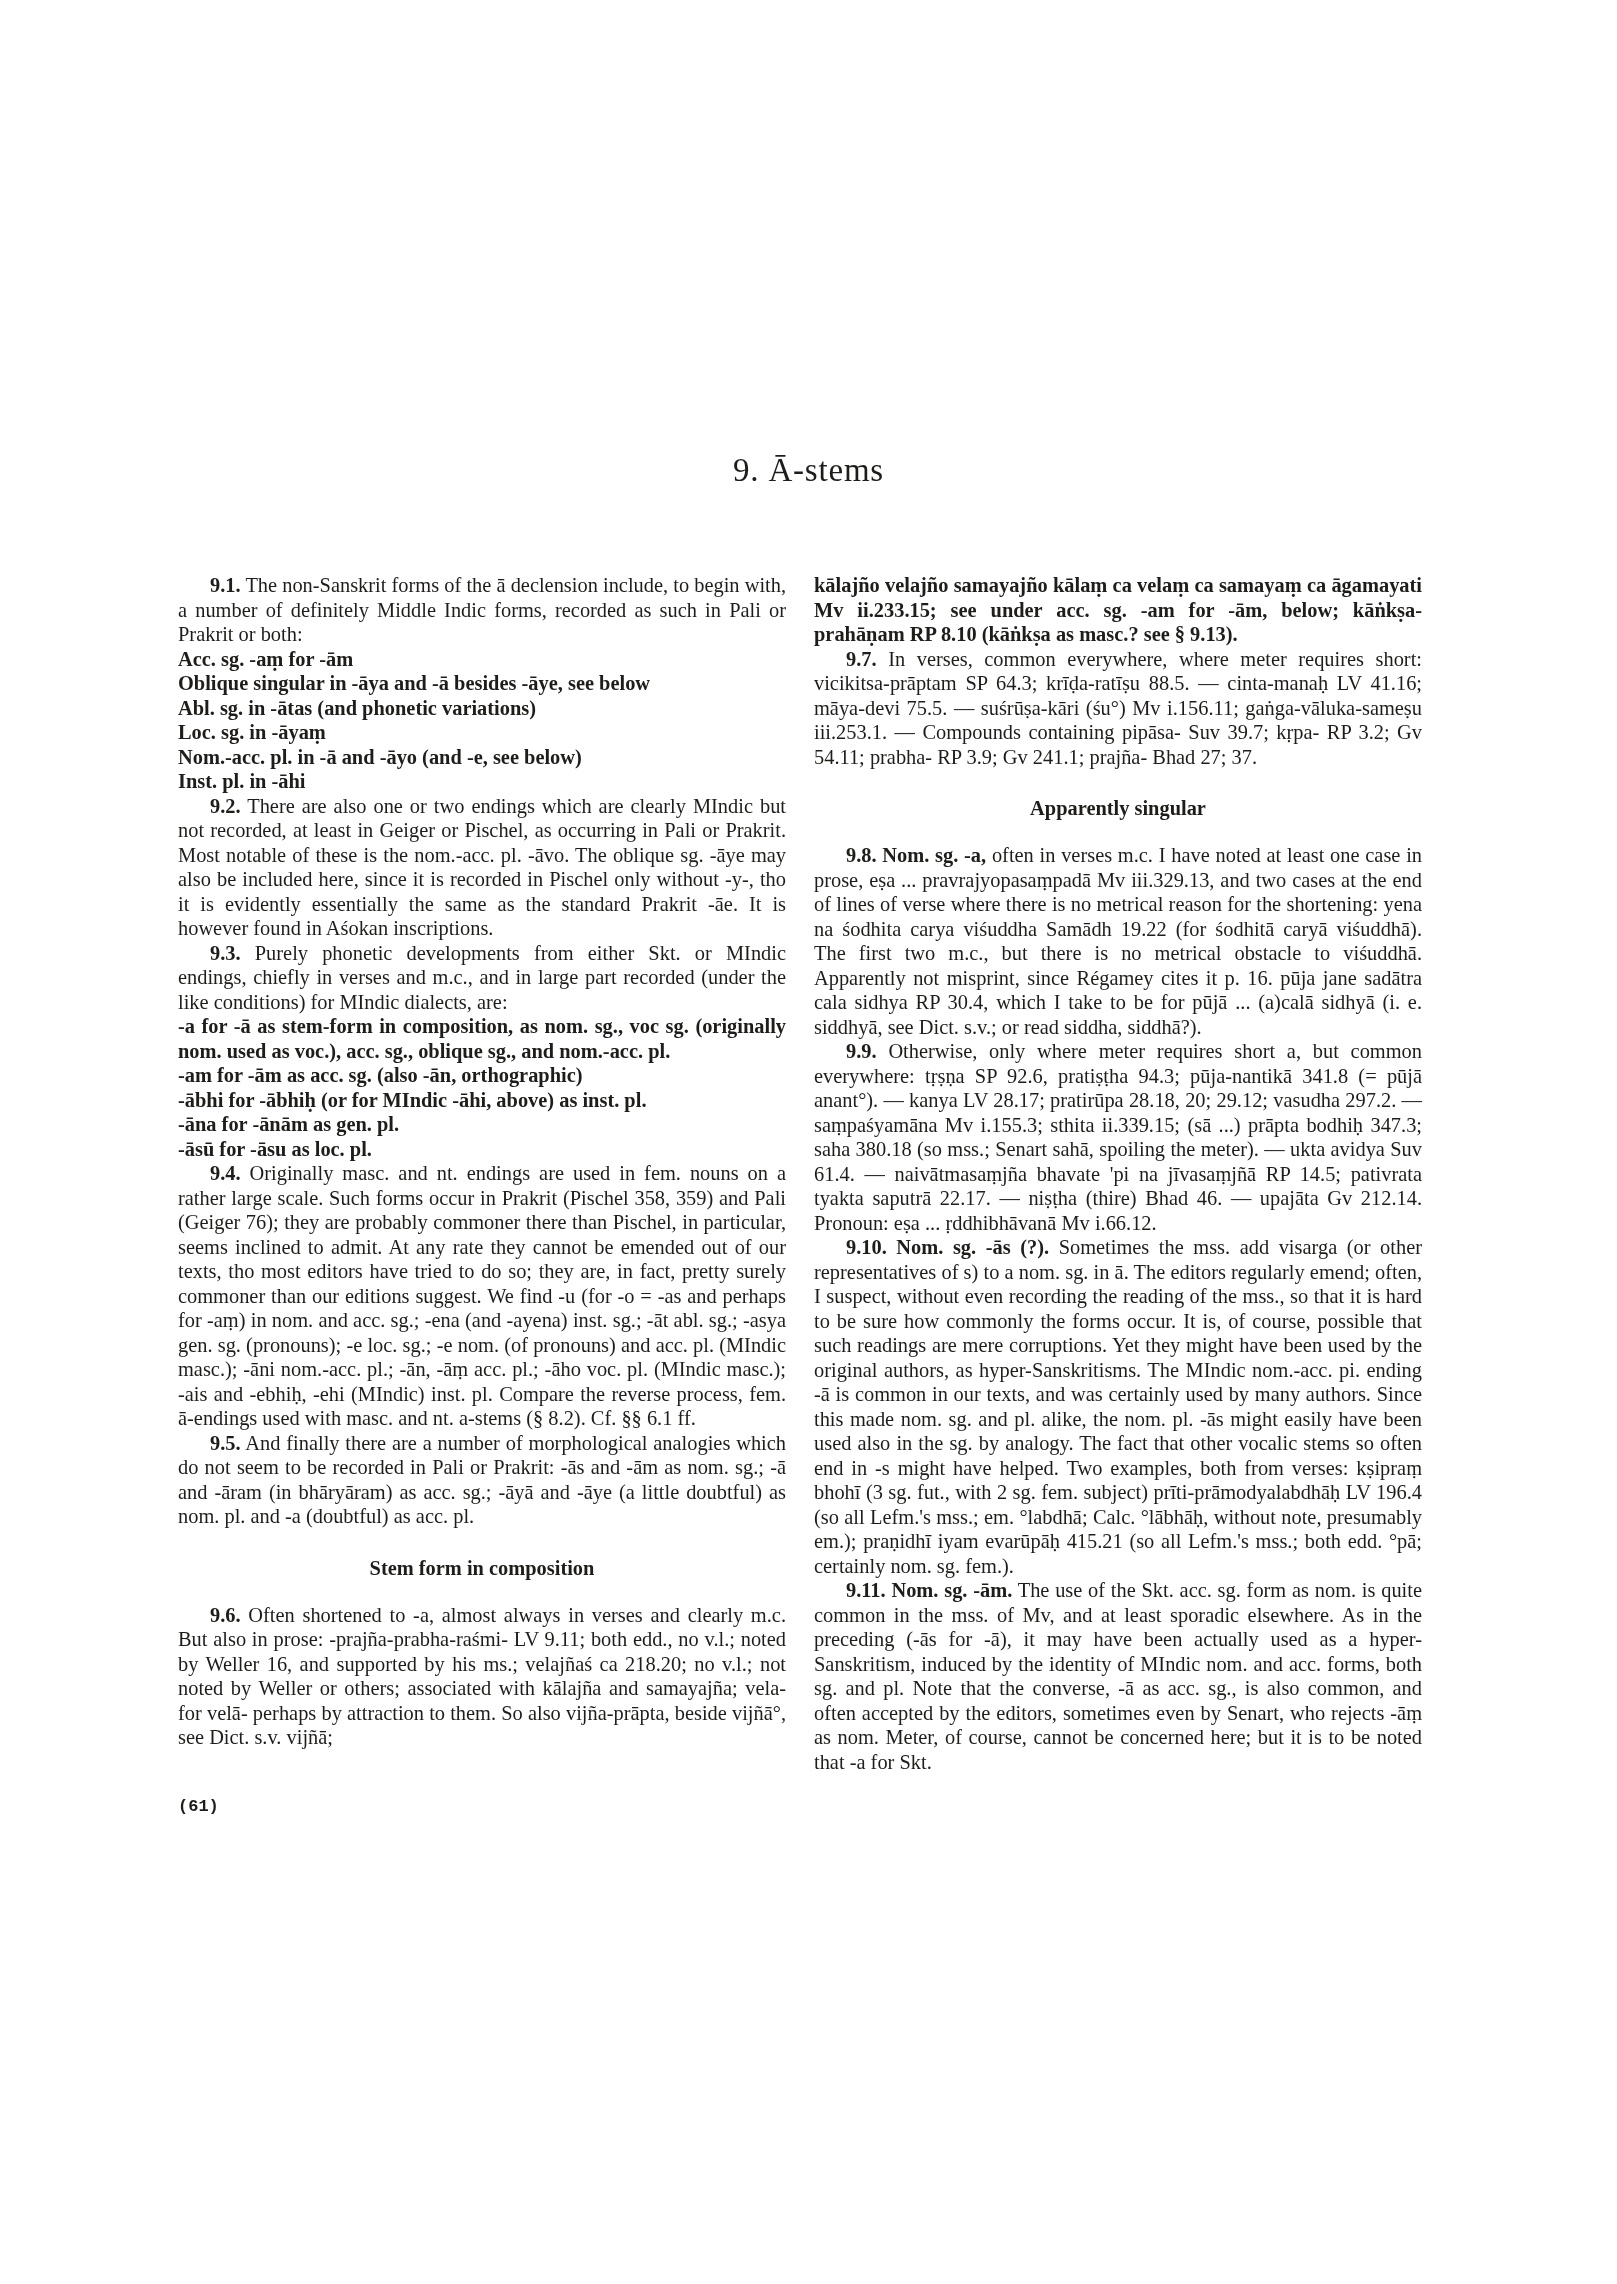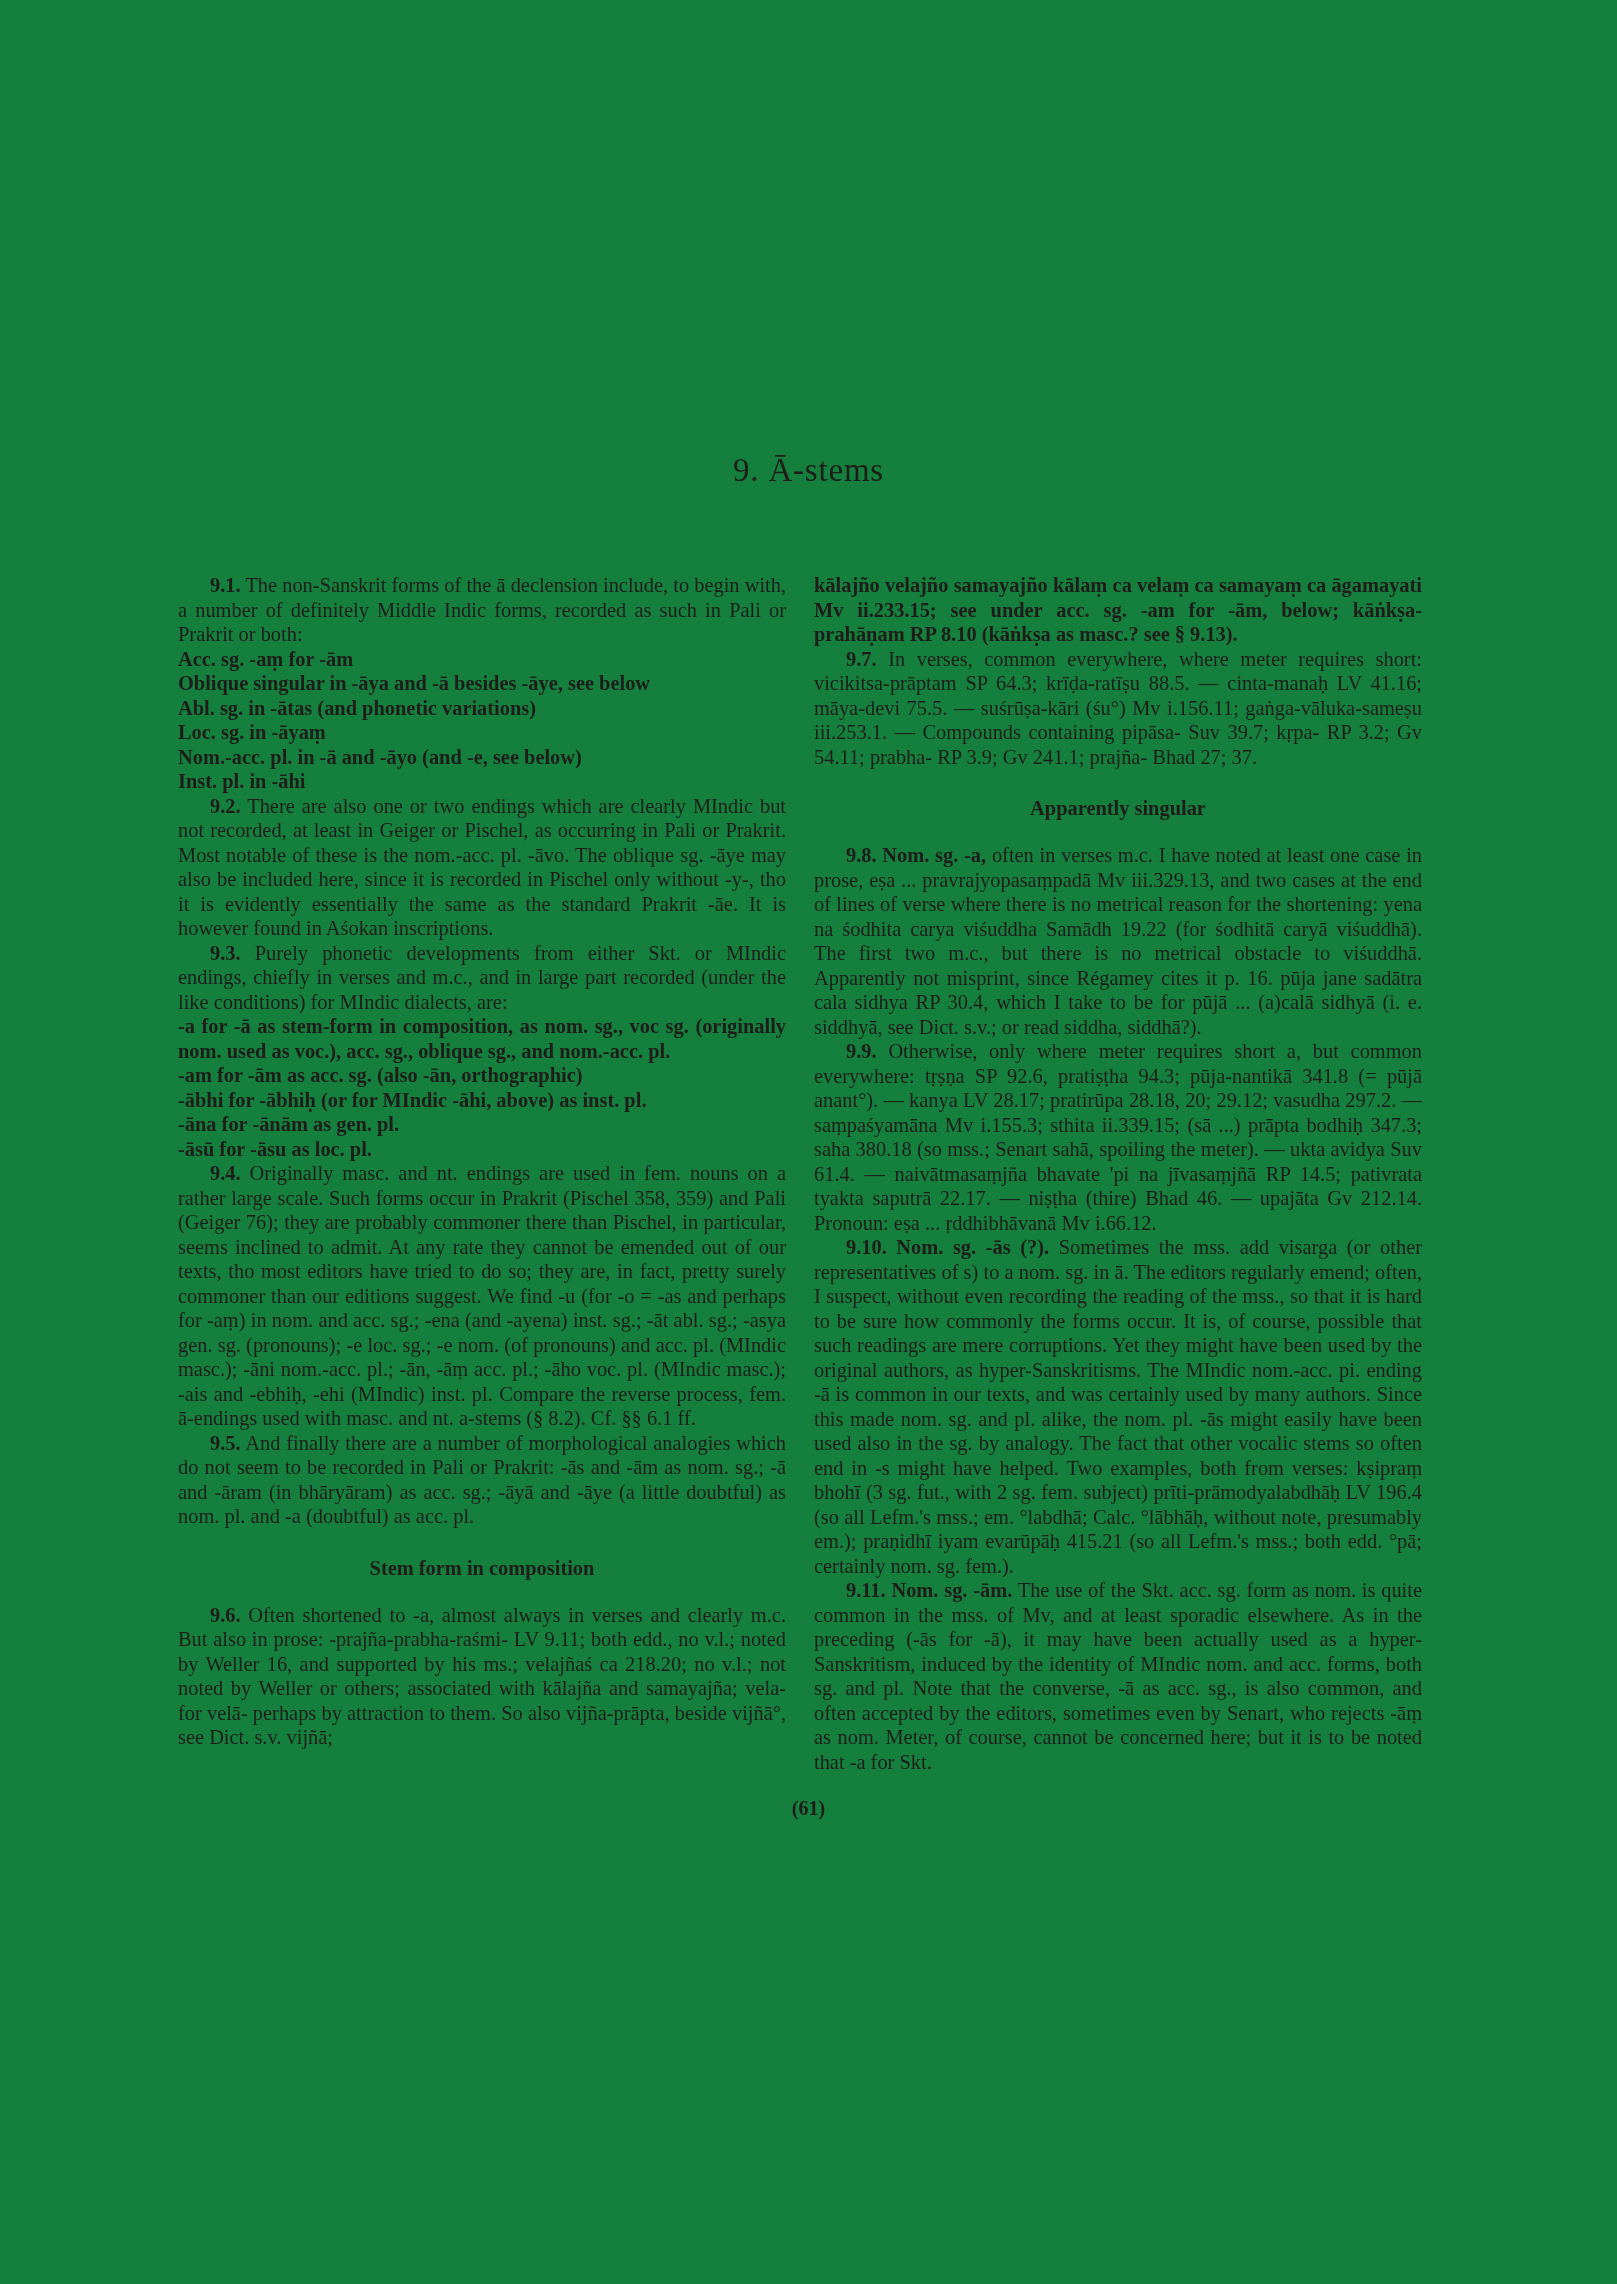--- a/index.html
+++ b/index.html
@@ -5,21 +5,21 @@
   html, body {
     margin: 0;
     padding: 0;
     background: #d8d6d0;
   }
   .page {
     position: relative;
     width: 1617px;
     height: 2284px;
     margin: 0 auto;
-    background: #15803d;
+    background: #ffffff;
     color: #1e1d1a;
     font-family: "Liberation Serif", "DejaVu Serif", serif;
     box-sizing: border-box;
     padding: 452px 178px 0 178px;
     overflow: hidden;
   }
   .title {
     font-size: 33px;
     font-weight: 400;
     text-align: center;
@@ -51,24 +51,25 @@
   .lead {
     font-weight: 700;
   }
   .subhead {
     font-weight: 700;
     text-align: center;
     text-indent: 0;
     margin: 27px 0 22.6px 0;
   }
   .pagenum {
-    text-align: center;
-    font-size: 20px;
+    text-align: left;
+    font-size: 17px;
     margin-top: 22.6px;
     font-weight: 700;
+    font-family: Liberation Mono, monospace;
   }
 </style>
 </head>
 <body>
 
 <div class="page">
 
   <h1 class="title">9. Ā-stems</h1>
 
   <div class="columns">

